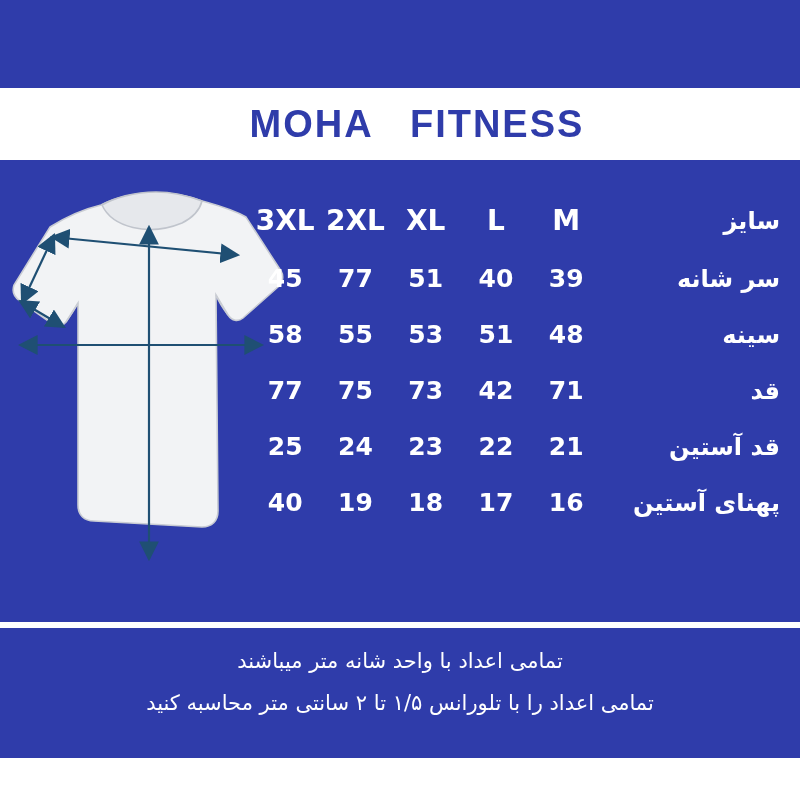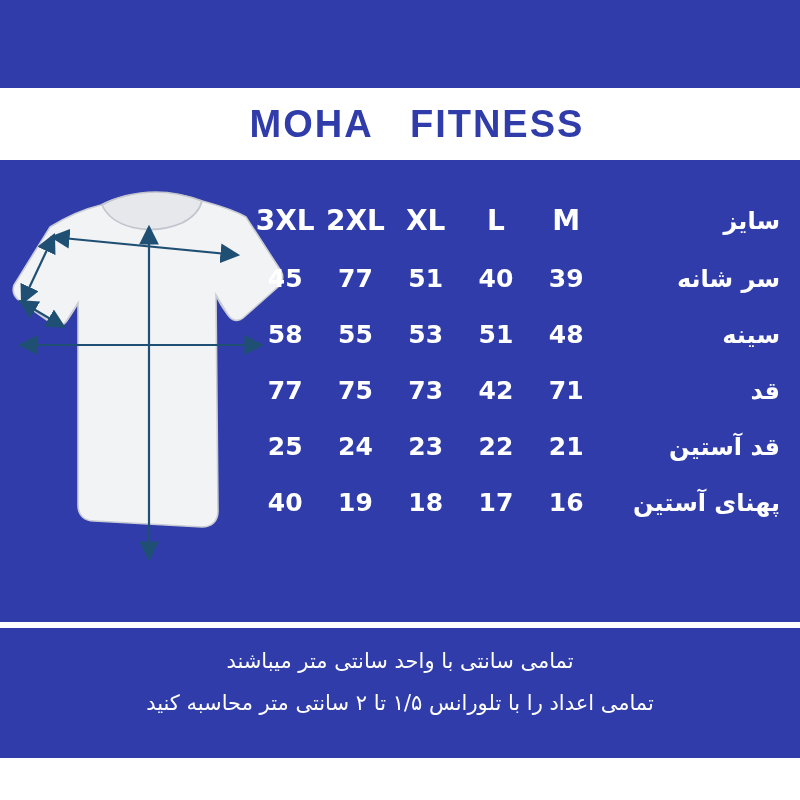--- a/index.html
+++ b/index.html
@@ -223,17 +223,17 @@
         <td class="valcol">16</td>
         <td class="valcol">17</td>
         <td class="valcol">18</td>
         <td class="valcol">19</td>
         <td class="valcol">40</td>
       </tr>
     </tbody>
   </table>
 
   <div class="notes">
-    <div class="note">تمامی سانتی با واحد سانتی متر میباشند</div>
+    <div class="note">تمامی اعداد با واحد شانه متر میباشند</div>
     <div class="note">تمامی اعداد را با تلورانس ۱/۵ تا ۲ سانتی متر محاسبه کنید</div>
   </div>
 
 </div>
 
 </body></html>

